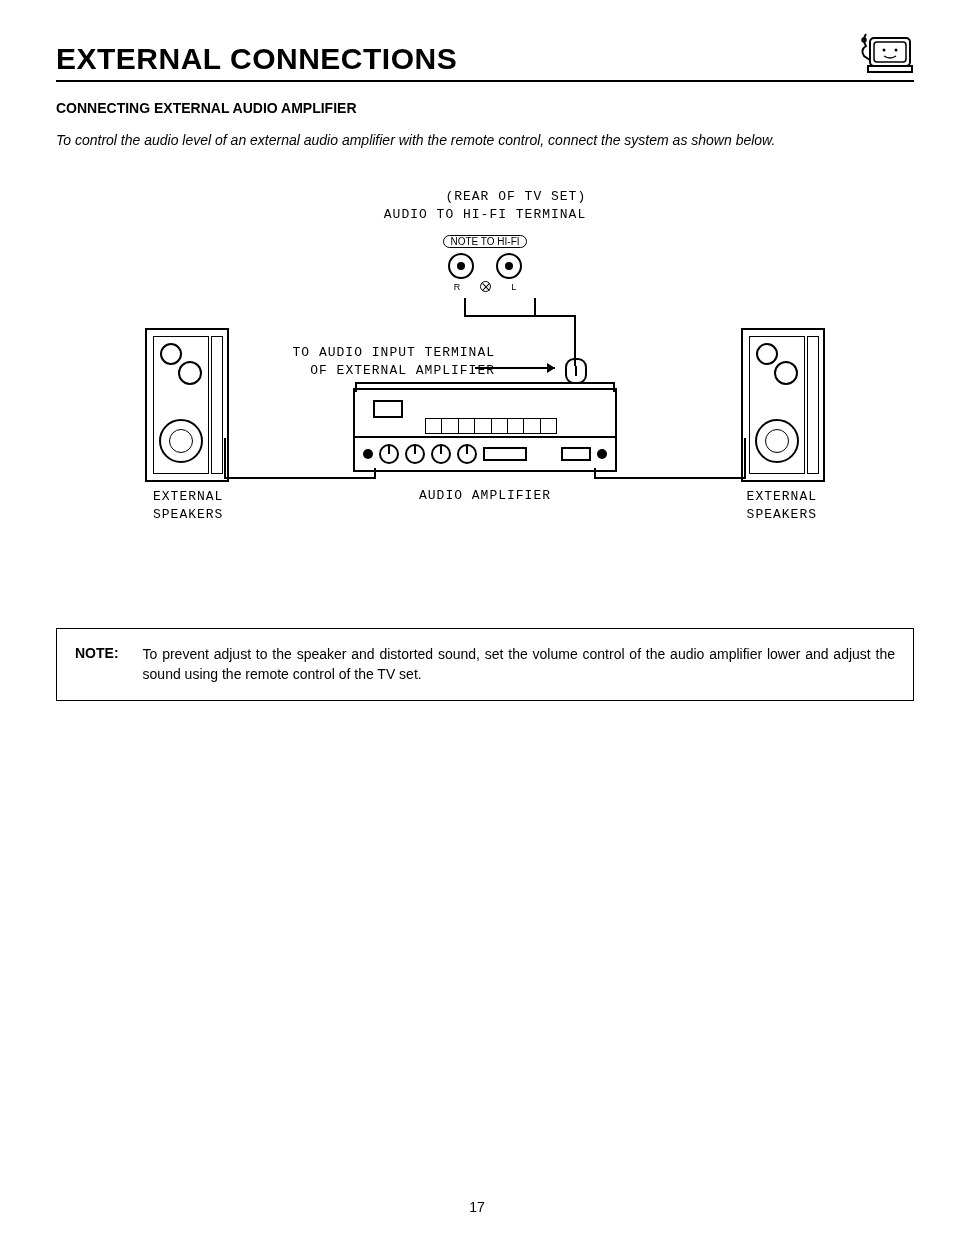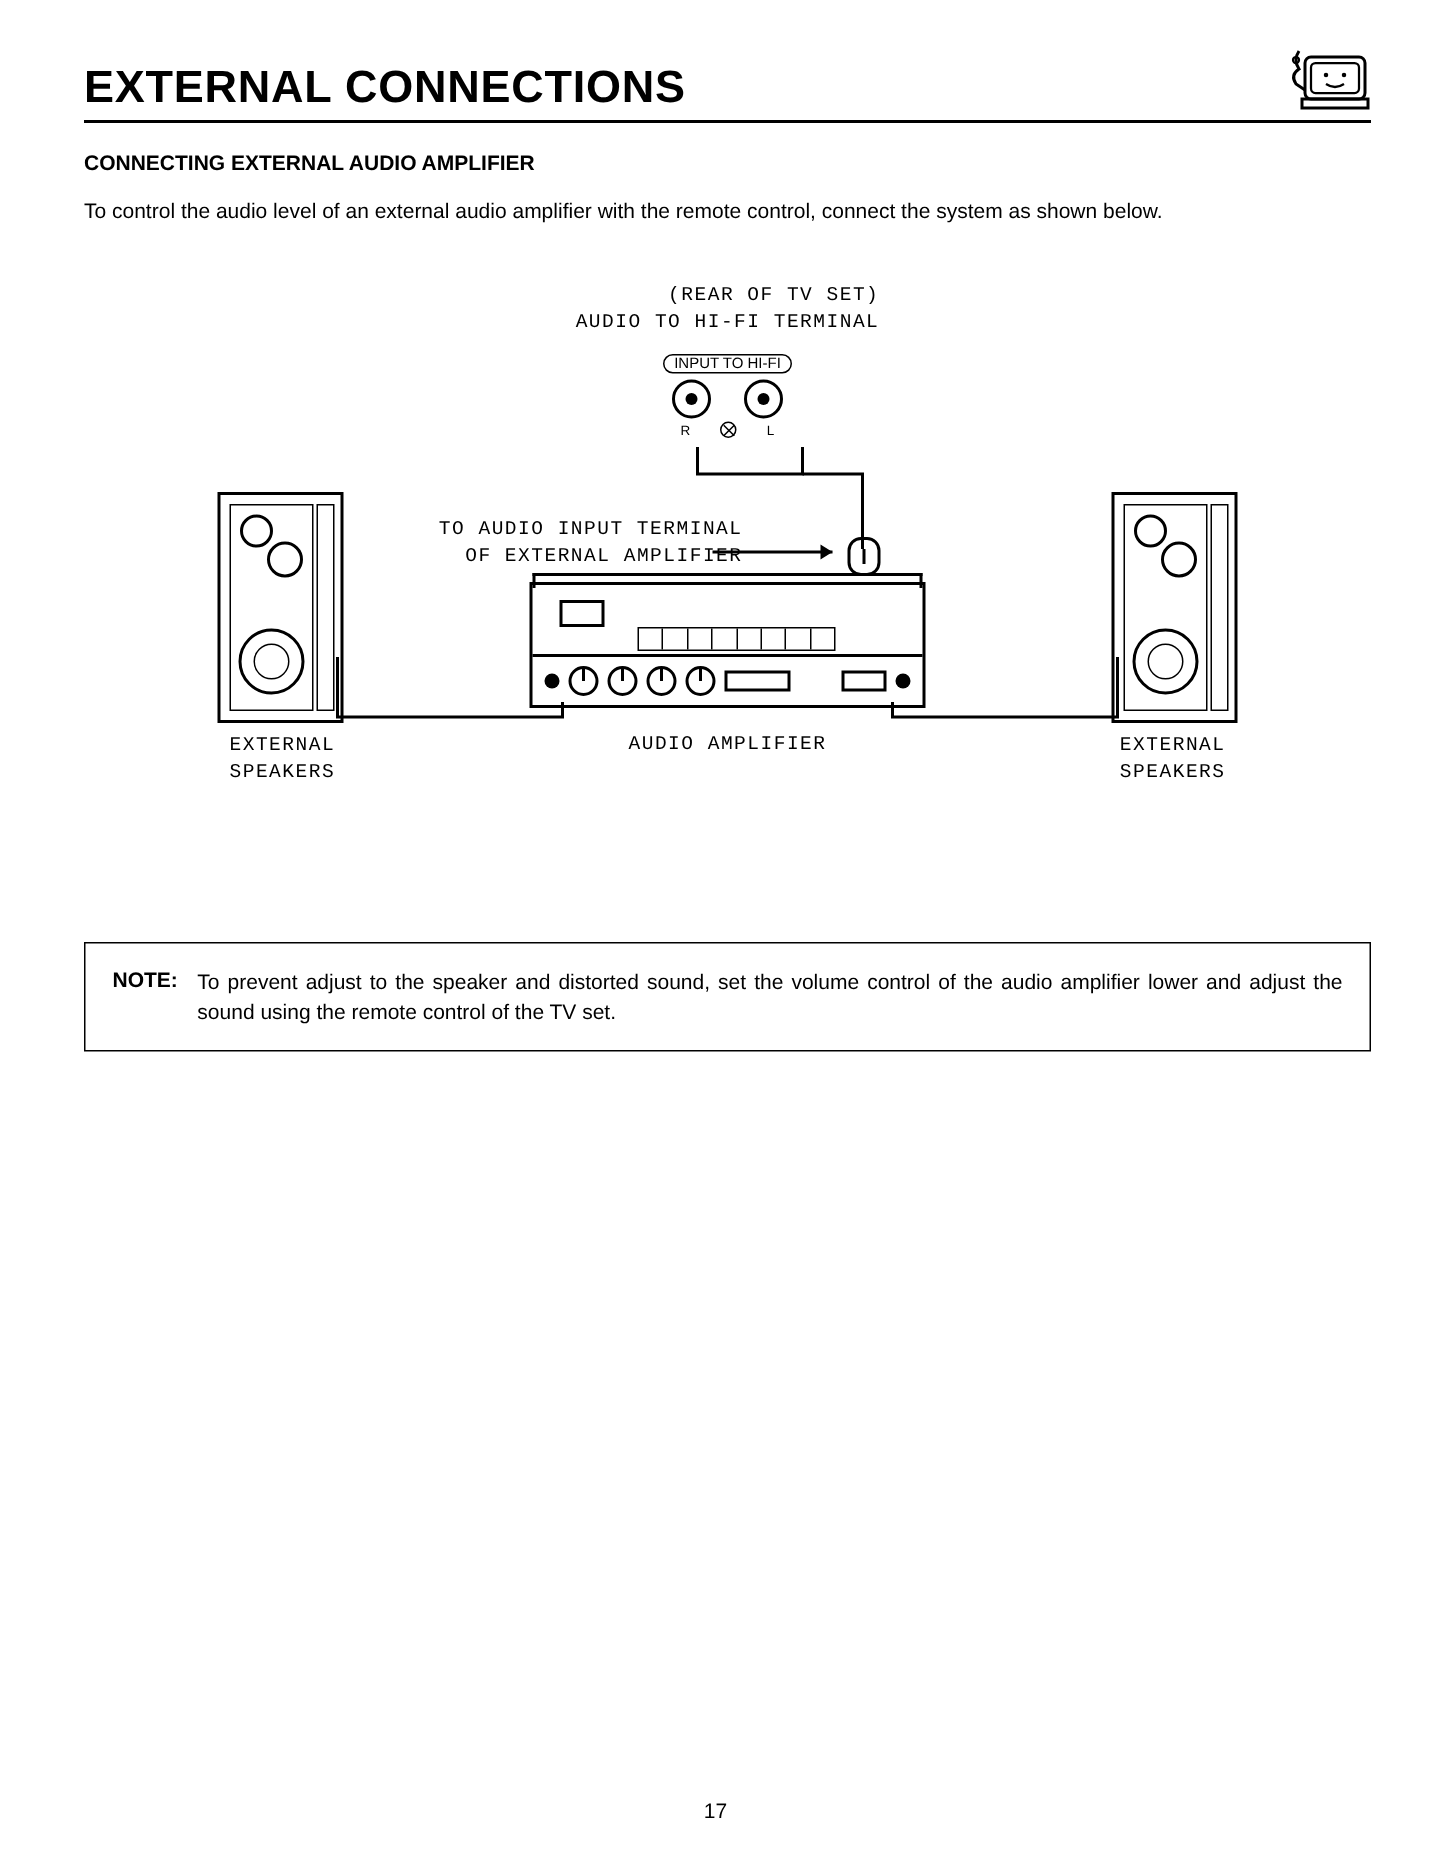--- a/index.html
+++ b/index.html
@@ -33,20 +33,21 @@
     margin: 2px 0 18px 0;
   }
   .section-heading {
     font-size: 14px;
     font-weight: 700;
     margin: 6px 0 16px 0;
   }
   .intro {
     font-size: 14px;
     margin: 0 0 40px 0;
+    font-style: italic;
   }
   
   .diagram {
     position: relative;
     width: 700px;
     height: 380px;
     margin: 0 auto 60px auto;
     font-family: "Courier New", monospace;
     font-size: 13px;
     letter-spacing: 1px;
@@ -237,21 +238,21 @@
     width: 2px; height: 10px;
     background: #000;
     transform: translate(-50%,-50%);
   }
 
   
   .note-box {
     border: 1.5px solid #000;
     padding: 16px 18px;
     display: flex;
-    gap: 13px;
+    gap: 24px;
     font-size: 14px;
     text-align: justify;
     margin-top: 10px;
   }
   .note-label {
     font-weight: 700;
     flex: 0 0 auto;
   }
   .note-text {
     flex: 1 1 auto;
@@ -305,21 +306,21 @@
       <path d="M90 250 v40 h150 v-10" fill="none" stroke="#000" stroke-width="2"></path>
       <path d="M610 250 v40 h-150 v-10" fill="none" stroke="#000" stroke-width="2"></path>
     </svg>
 
     <div class="cap rear">
       <span>(REAR OF TV SET)</span><br>
       <span>AUDIO TO HI-FI TERMINAL</span>
     </div>
 
     <div class="hifi-box">
-      <span class="hifi-label">INPUT TO HI-FI</span>
+      <span class="hifi-label">NOTE TO HI-FI</span>
       <div class="jack-row">
         <span class="jack"></span>
         <span class="jack"></span>
       </div>
       <div class="jack-sub">
         <span>R</span>
         <span class="skull"></span>
         <span>L</span>
       </div>
     </div>

